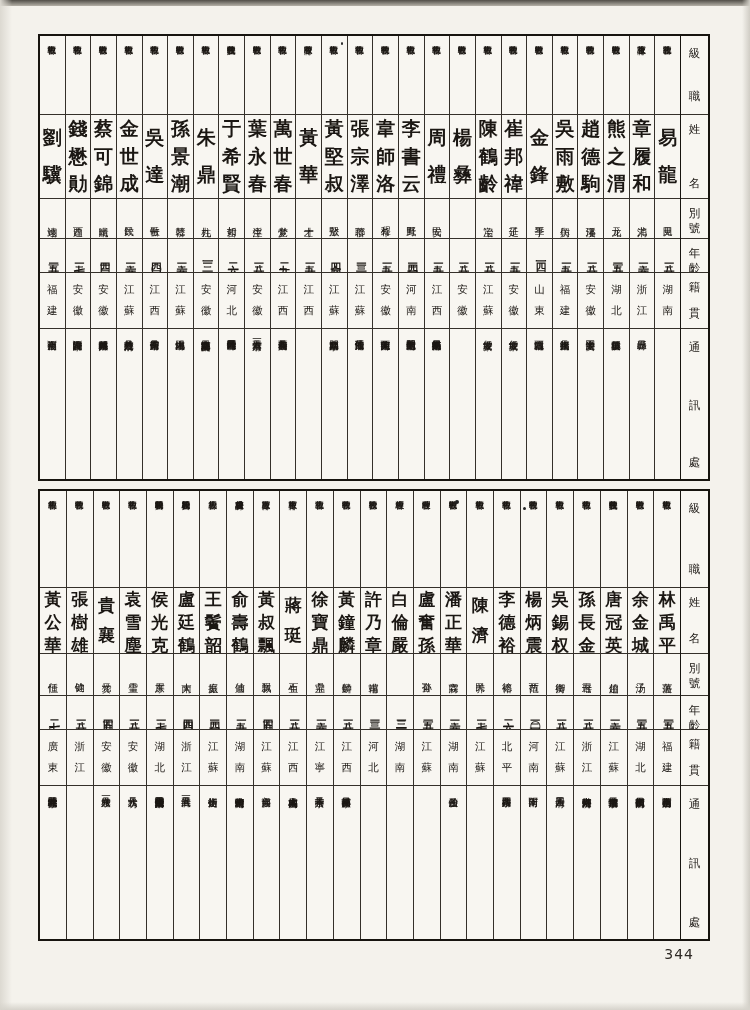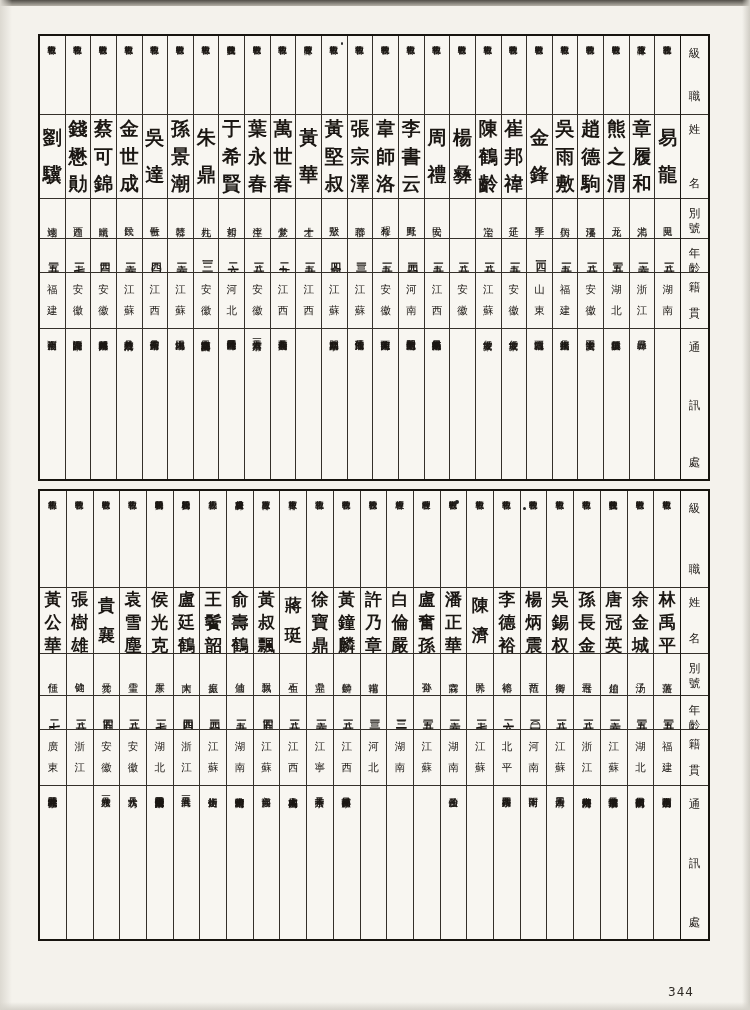--- a/index.html
+++ b/index.html
@@ -55,22 +55,22 @@
   .age-text{font-size:11px;letter-spacing:1.5px;font-weight:bold;}
 
   .vchars{display:flex;flex-direction:column;align-items:center;height:100%;
     box-sizing:border-box;}
   .name-chars{justify-content:space-evenly;font-weight:bold;}
   #table-top .name-chars{font-size:19px;}
   #table-bottom .name-chars{font-size:17px;}
   .origin-chars{justify-content:space-evenly;font-size:10.5px;padding:4px 0;}
   .hdr-chars{justify-content:space-between;font-size:11.5px;padding:7px 0;}
 
-  .page-num{position:absolute;right:56px;top:946px;font-size:12px;
-    letter-spacing:1px;color:#2e2a25;margin-top:39px;}
+  .page-num{position:absolute;right:56px;top:946px;font-size:14px;
+    letter-spacing:1px;color:#2e2a25;}
 
   .speck{position:absolute;background:#222;border-radius:50%;}
   .speck.s1{left:455px;top:500px;width:4px;height:4px;}
   .speck.s2{left:523px;top:507px;width:3px;height:3px;}
   .speck.s3{left:341px;top:42px;width:2px;height:3px;}
 </style>
 </head>
 <body>
 
 <div class="scan-top"></div>

